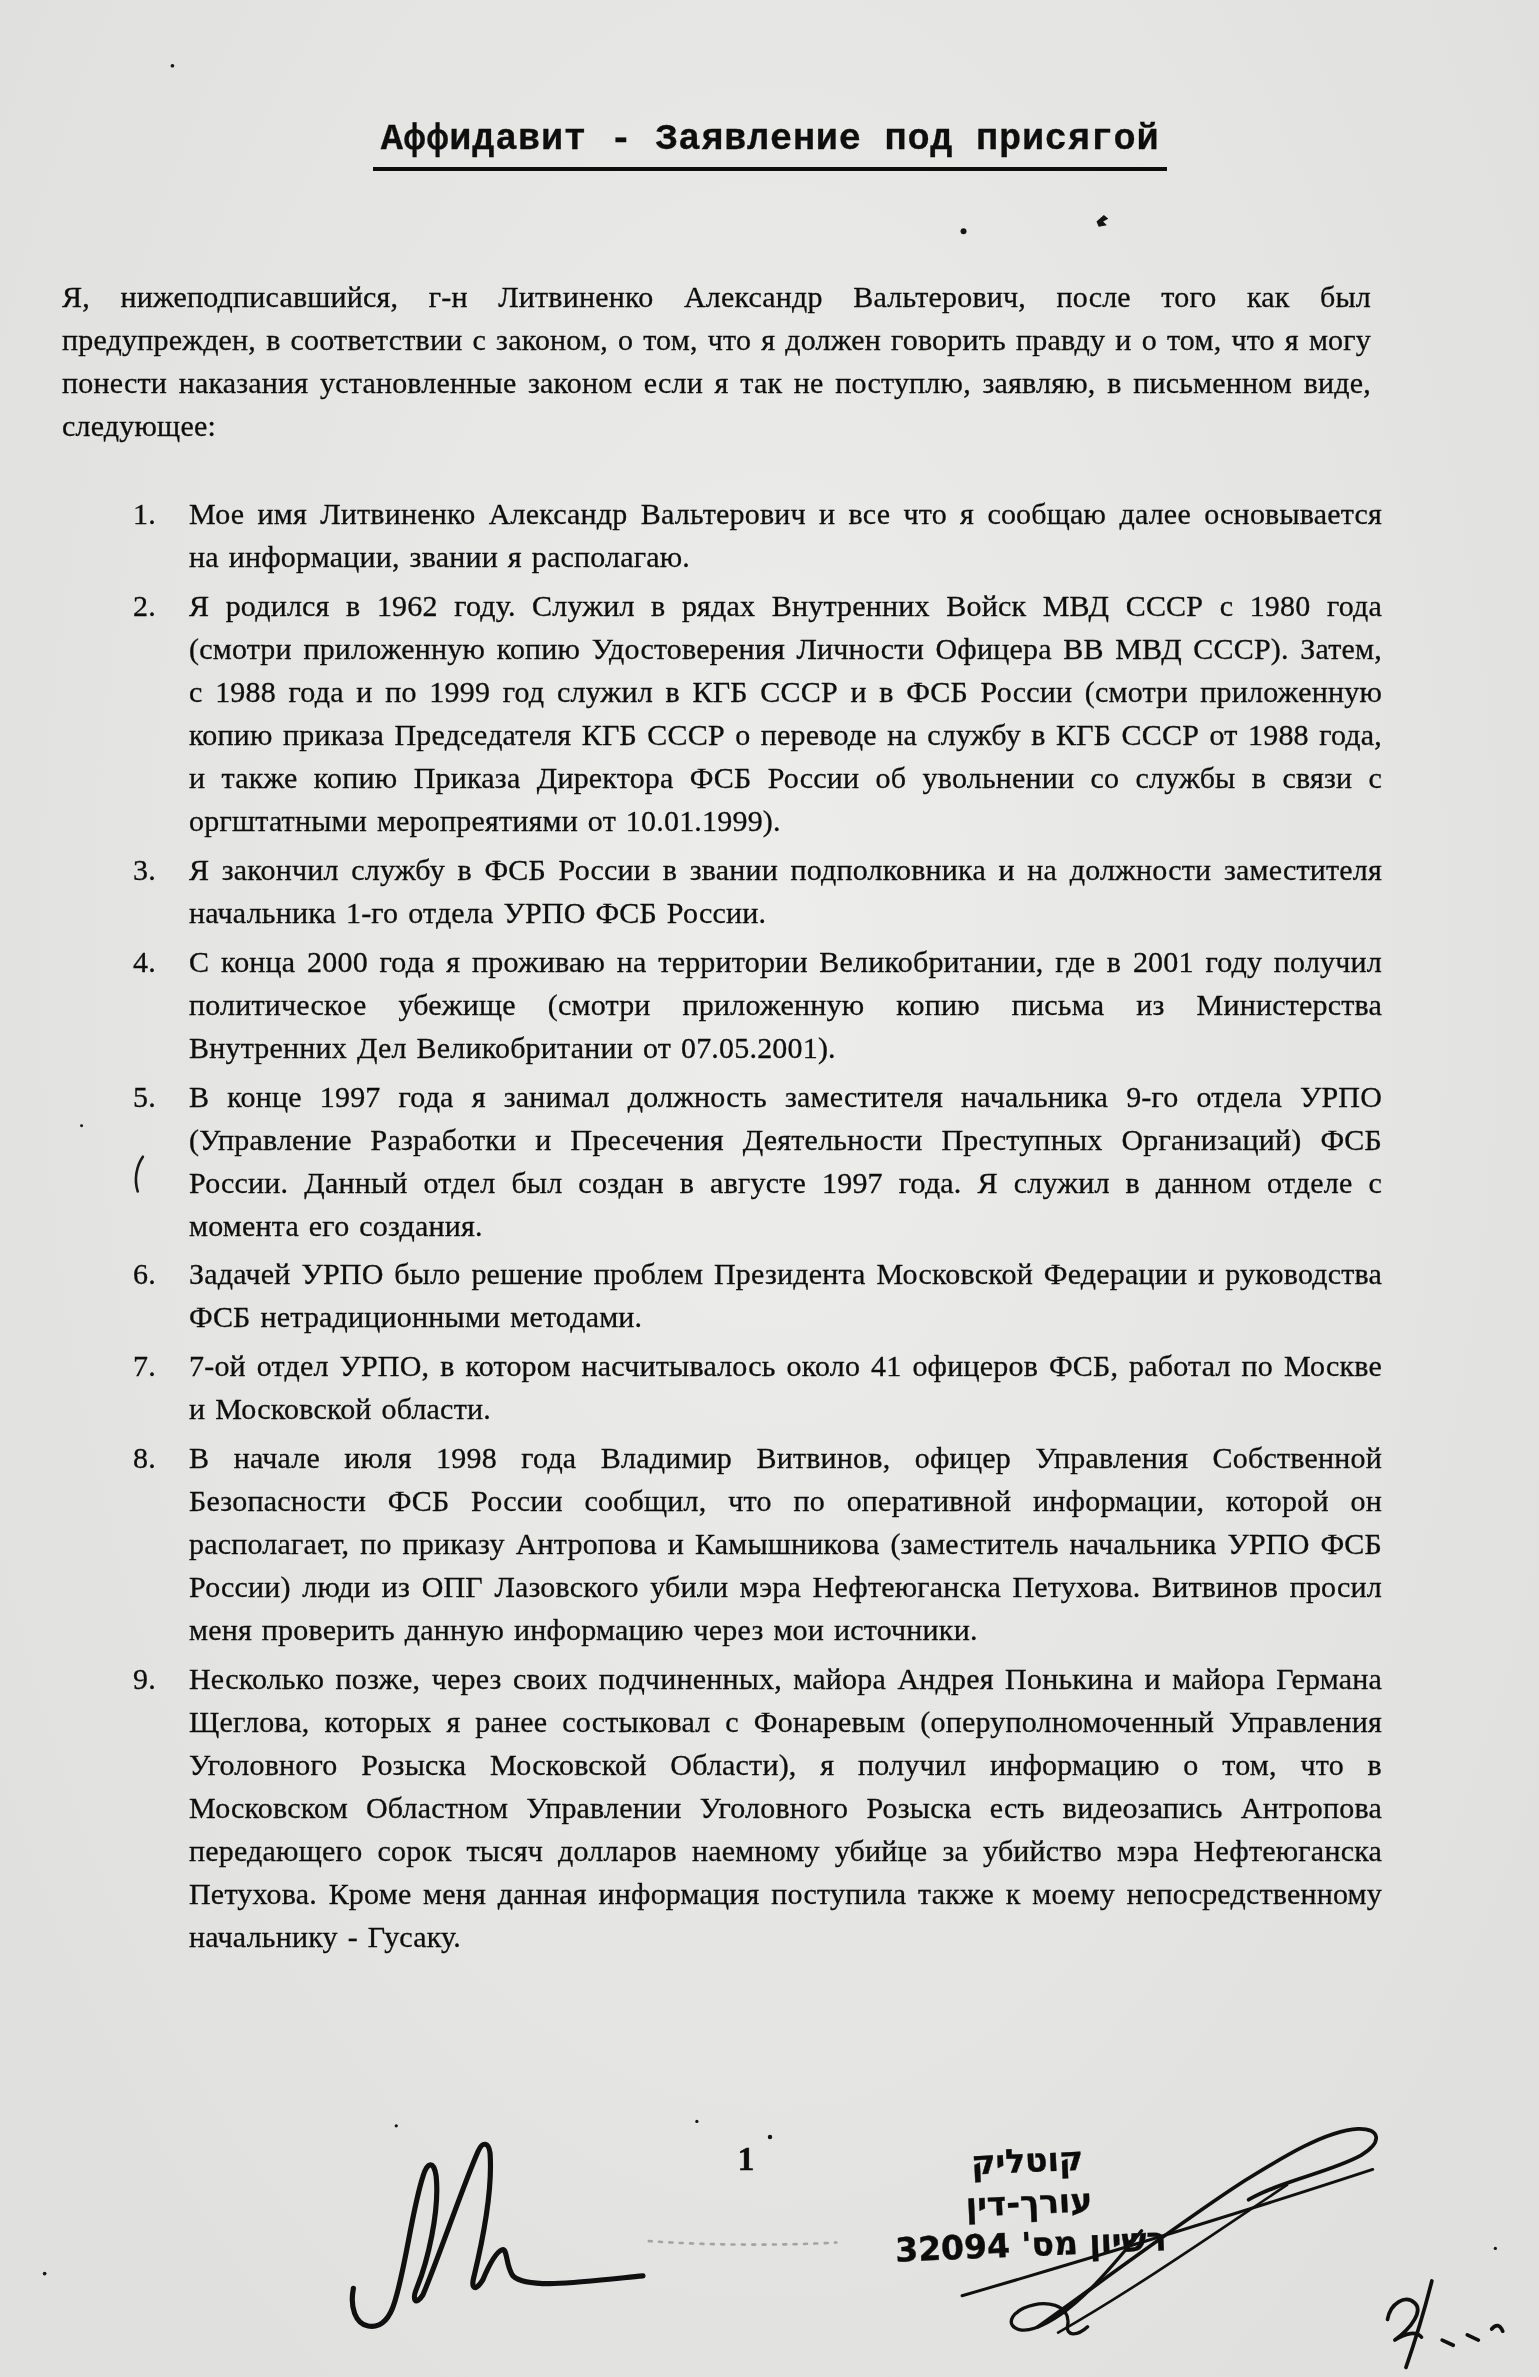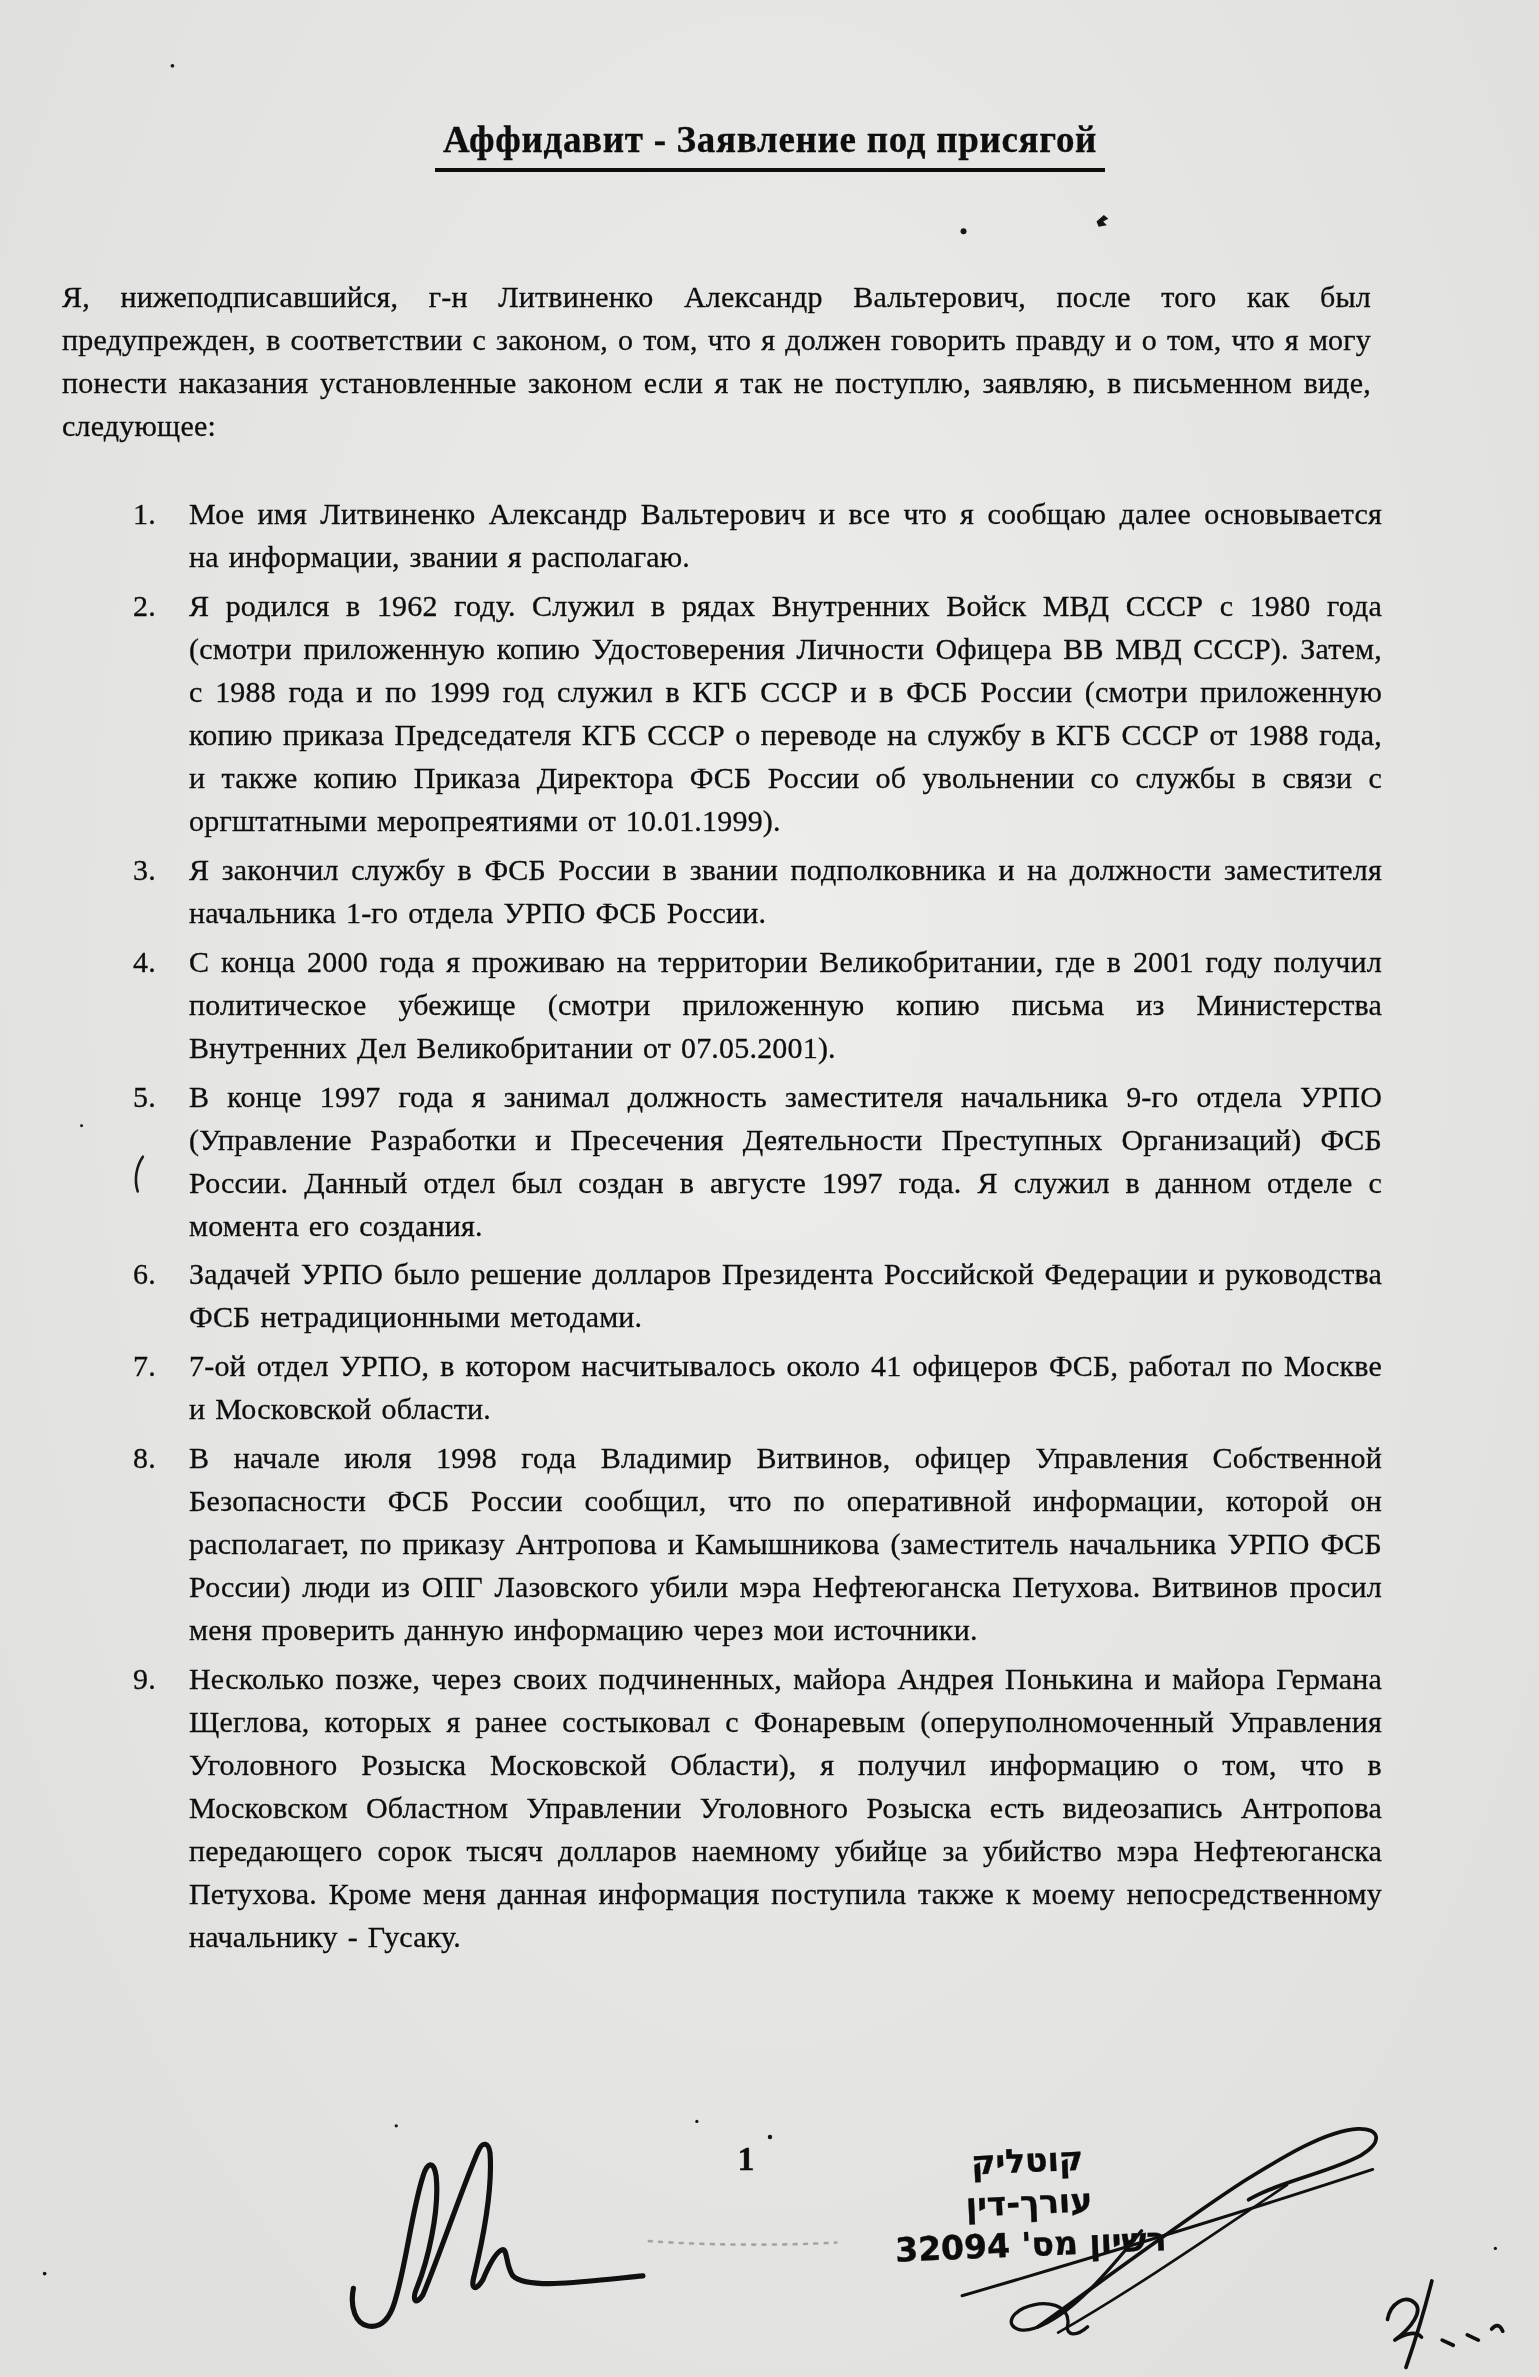--- a/index.html
+++ b/index.html
@@ -15,20 +15,21 @@
   }
   .doc-title{
     position:absolute;top:118px;left:0;right:0;
     text-align:center;margin:0;
   }
   .doc-title span{
     display:inline-block;
     font-size:37px;font-weight:700;letter-spacing:0.7px;
     border-bottom:4.4px solid #0e0e0e;
     padding:0 7.4px 7.4px 7.4px;
+    font-family:Liberation Mono, monospace;
     -webkit-text-stroke:0.3px #0e0e0e;
   }
   .intro{
     position:absolute;top:275px;left:62px;width:1309px;
     margin:0;
     font-size:30px;line-height:43px;
     text-align:justify;
     letter-spacing:0.2px;word-spacing:2.2px;
     -webkit-text-stroke:0.3px #0e0e0e;
   }
@@ -92,21 +93,21 @@
     <li>
       <span class="num">4.</span>
       <span class="txt">С конца 2000 года я проживаю на территории Великобритании, где в 2001 году получил политическое убежище (смотри приложенную копию письма из Министерства Внутренних Дел Великобритании от 07.05.2001).</span>
     </li>
     <li>
       <span class="num">5.</span>
       <span class="txt">В конце 1997 года я занимал должность заместителя начальника 9-го отдела УРПО (Управление Разработки и Пресечения Деятельности Преступных Организаций) ФСБ России. Данный отдел был создан в августе 1997 года. Я служил в данном отделе с момента его создания.</span>
     </li>
     <li>
       <span class="num">6.</span>
-      <span class="txt">Задачей УРПО было решение долларов Президента Российской Федерации и руководства ФСБ нетрадиционными методами.</span>
+      <span class="txt">Задачей УРПО было решение проблем Президента Московской Федерации и руководства ФСБ нетрадиционными методами.</span>
     </li>
     <li>
       <span class="num">7.</span>
       <span class="txt">7-ой отдел УРПО, в котором насчитывалось около 41 офицеров ФСБ, работал по Москве и Московской области.</span>
     </li>
     <li>
       <span class="num">8.</span>
       <span class="txt">В начале июля 1998 года Владимир Витвинов, офицер Управления Собственной Безопасности ФСБ России сообщил, что по оперативной информации, которой он располагает, по приказу Антропова и Камышникова (заместитель начальника УРПО ФСБ России) люди из ОПГ Лазовского убили мэра Нефтеюганска Петухова. Витвинов просил меня проверить данную информацию через мои источники.</span>
     </li>
     <li>

